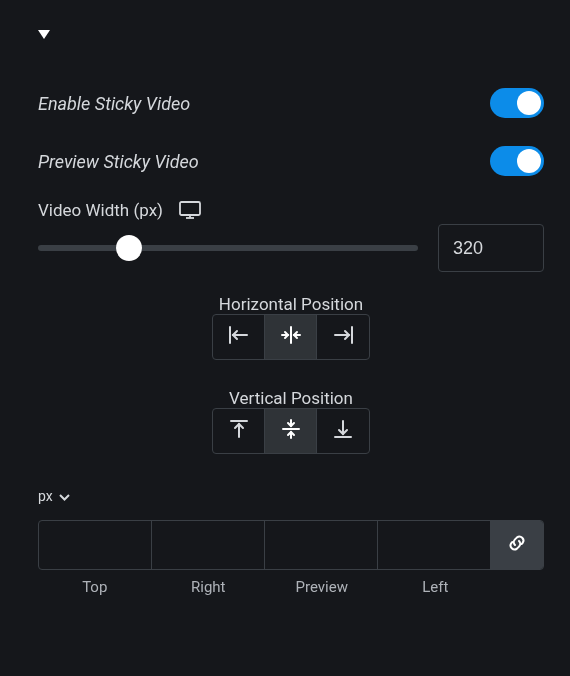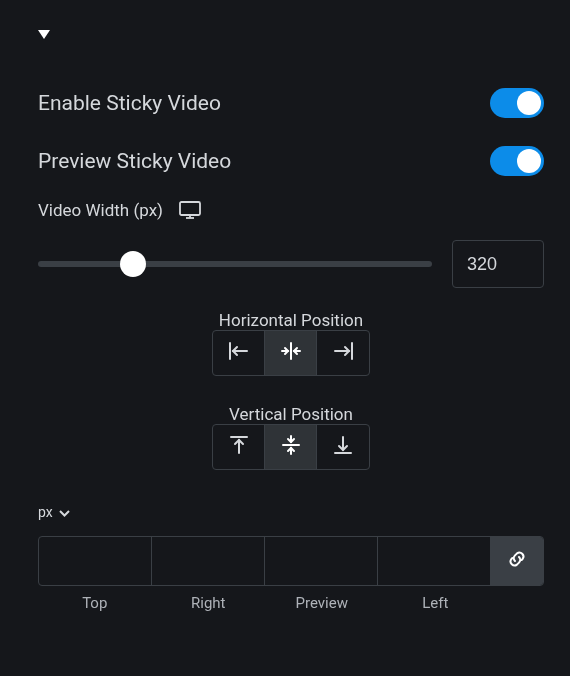--- a/index.html
+++ b/index.html
@@ -27,21 +27,22 @@
     display: inline-block;
   }
   .row {
     display: flex;
     align-items: center;
     justify-content: space-between;
     padding: 14px 8px 14px 8px;
   }
   .row .label {
     color: #d5d8dc;
-    font-size: 21px;
+    font-size: 18px;
+    font-style: italic;
   }
   .toggle {
     width: 54px;
     height: 30px;
     background: #0c8ce9;
     border-radius: 30px;
     position: relative;
     cursor: pointer;
   }
   .toggle .knob {
@@ -53,21 +54,21 @@
     background: #ffffff;
     border-radius: 50%;
   }
   .slider-block {
     padding: 10px 8px 0 8px;
   }
   .slider-label-row {
     display: flex;
     align-items: center;
     gap: 16px;
-    margin-bottom: 20px;
+    margin-bottom: 4px;
   }
   .device-icon svg { display: block; }
   .slider-row {
     display: flex;
     align-items: center;
     gap: 20px;
   }
   .slider-track {
     position: relative;
     flex: 1;
@@ -80,21 +81,21 @@
     position: absolute;
     top: 50%;
     left: 24%;
     width: 26px;
     height: 26px;
     background: #ffffff;
     border-radius: 50%;
     transform: translate(-50%, -50%);
   }
   .slider-value {
-    width: 92px;
+    width: 106px;
     height: 48px;
     background: transparent;
     border: 1px solid #3a3f45;
     border-radius: 4px;
     color: #d5d8dc;
     font-size: 18px;
     padding: 0 14px;
     outline: none;
   }
   .pos-row {

